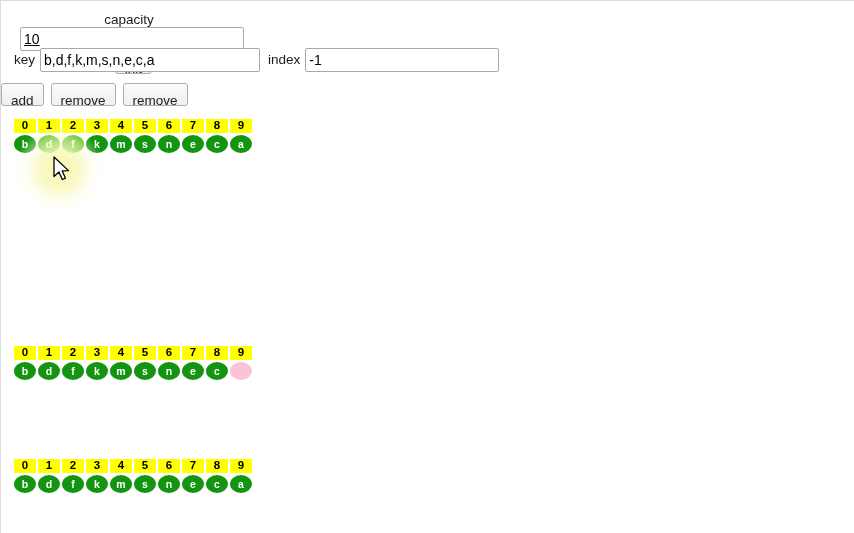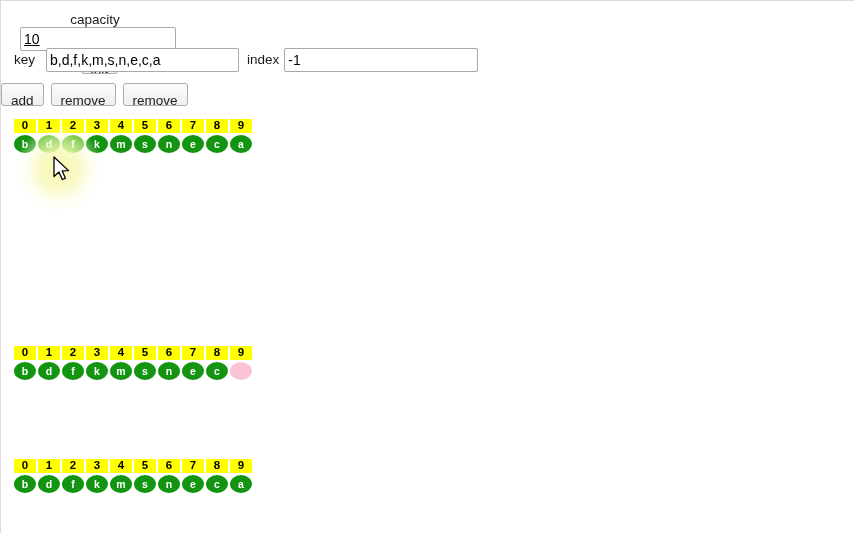--- a/index.html
+++ b/index.html
@@ -59,22 +59,22 @@
     height: 24px;
     border: 1px solid #a9a9a9;
     border-radius: 2px;
     background: #ffffff;
     font-size: 14px;
     font-family: "Liberation Sans", sans-serif;
     color: #000000;
     padding: 1px 3px;
     outline: none;
   }
-  #capacity-input { width: 156px; margin-left: 6px; text-decoration: underline; }
-  #key-input      { width: 193px; margin-left: 11px; }
+  #capacity-input { width: 224px; margin-left: 6px; text-decoration: underline; }
+  #key-input      { width: 220px; margin-left: 5px; }
   #index-input    { width: 194px; margin-left: 5px; }
 
   #label-index { margin-left: 8px; }
 
   button.std-button {
     box-sizing: border-box;
     height: 23px;
     min-width: 0;
     padding: 10px 9px 2px 9px;
     border: 1px solid #adadad;

